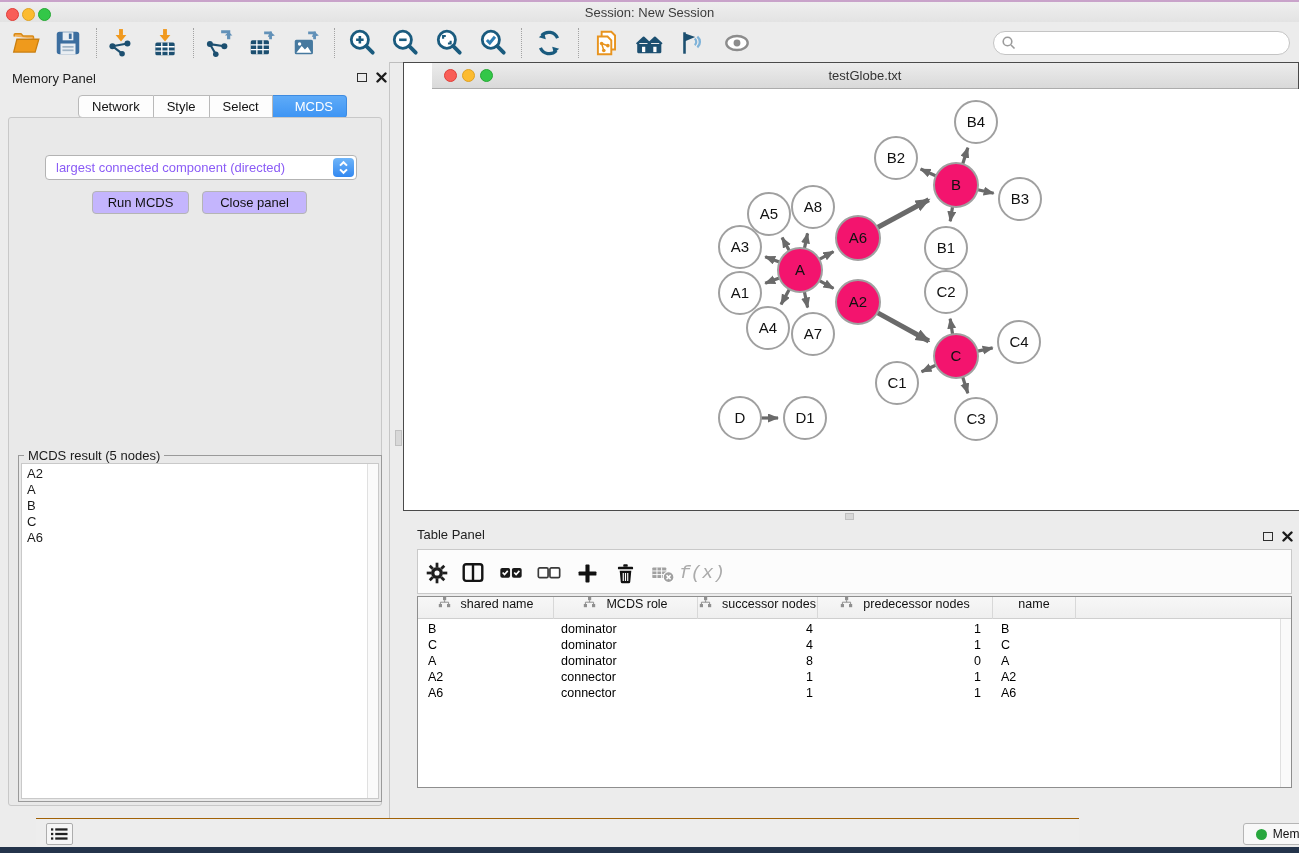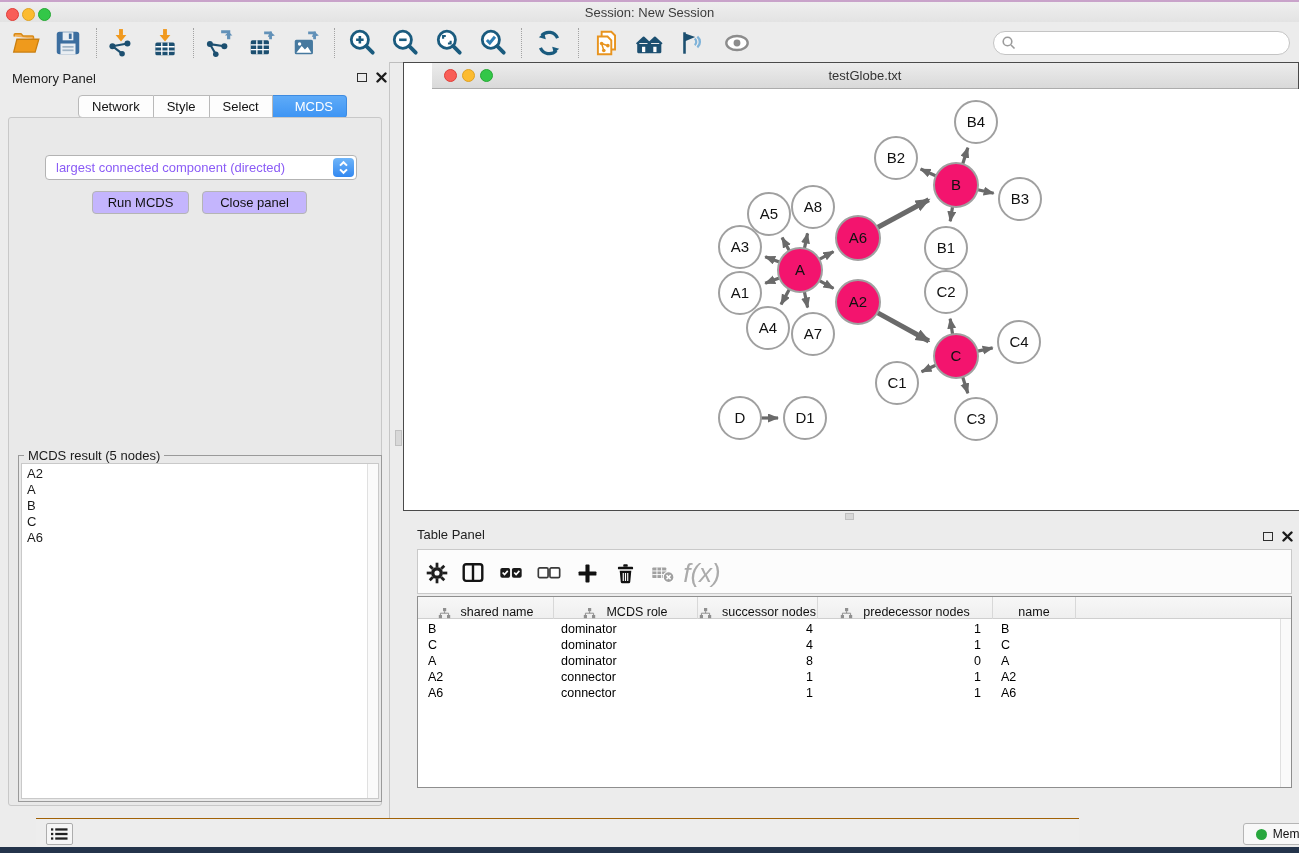--- a/index.html
+++ b/index.html
@@ -82,28 +82,28 @@
     background:#D8D8D8; border:1px solid #C0C0C0; }
 
   
   .table-panel{ position:absolute; left:390px; top:522px; width:909px; height:296px;
     background:#ECECEC; }
   .table-panel .panel-title{ left:27px; top:5px; }
   .tp-toolbar{ position:absolute; left:27px; top:27px; width:875px; height:45px;
     background:#FCFCFC; border:1px solid #C9C9C9; }
   .tpbtn{ position:absolute; top:7px; width:32px; height:32px; display:flex;
     align-items:center; justify-content:center; }
-  .fx{ font-family:Liberation Sans, sans-serif; font-style:italic; font-size:26px; color:#ABABAB; }
+  .fx{ font-family:Liberation Mono, monospace; font-style:italic; font-size:19px; color:#ABABAB; }
 
   .ttable{ position:absolute; left:27px; top:74px; width:875px; height:192px;
     background:#fff; border:1px solid #8E8E8E; }
   .thead{ position:absolute; left:0; top:0; right:0; height:22px;
     background:linear-gradient(#F7F7F7,#EFEFEF); border-bottom:1px solid #CFCFCF; }
   .thcell{ position:absolute; top:0; height:22px; border-right:1px solid #D8D8D8;
-    display:flex; align-items:flex-end; justify-content:center; gap:10px;
+    display:flex; align-items:flex-start; justify-content:center; gap:10px;
     font-size:12.5px; color:#111; }
   .trows{ position:absolute; left:0; top:24px; right:12px; }
   .trow{ position:relative; height:16px; }
   .tcell{ position:absolute; top:0; font-size:12.5px; line-height:16px; color:#000; }
   .c-shared{ left:10px; }
   .c-role{ left:143px; }
   .c-succ{ left:240px; width:155px; text-align:right; }
   .c-pred{ left:420px; width:143px; text-align:right; }
   .c-name{ left:583px; }
   .ttable-scroll{ position:absolute; right:0; top:22px; bottom:0; width:11px;

